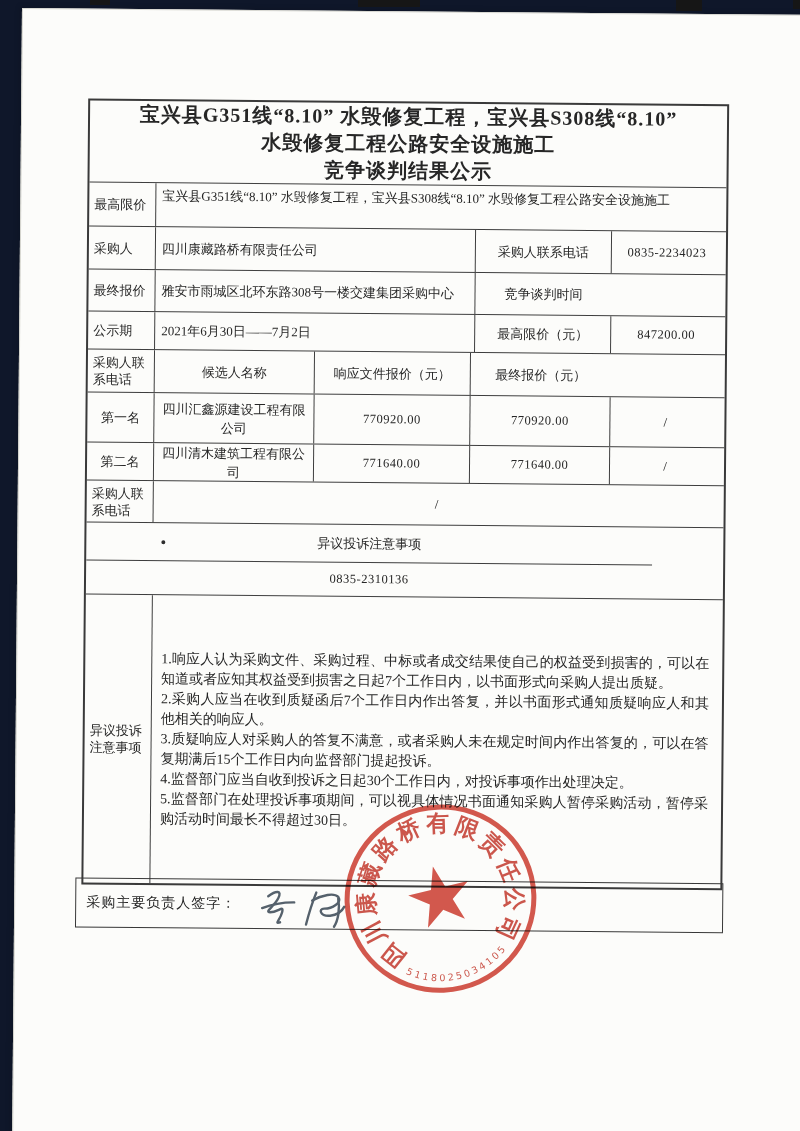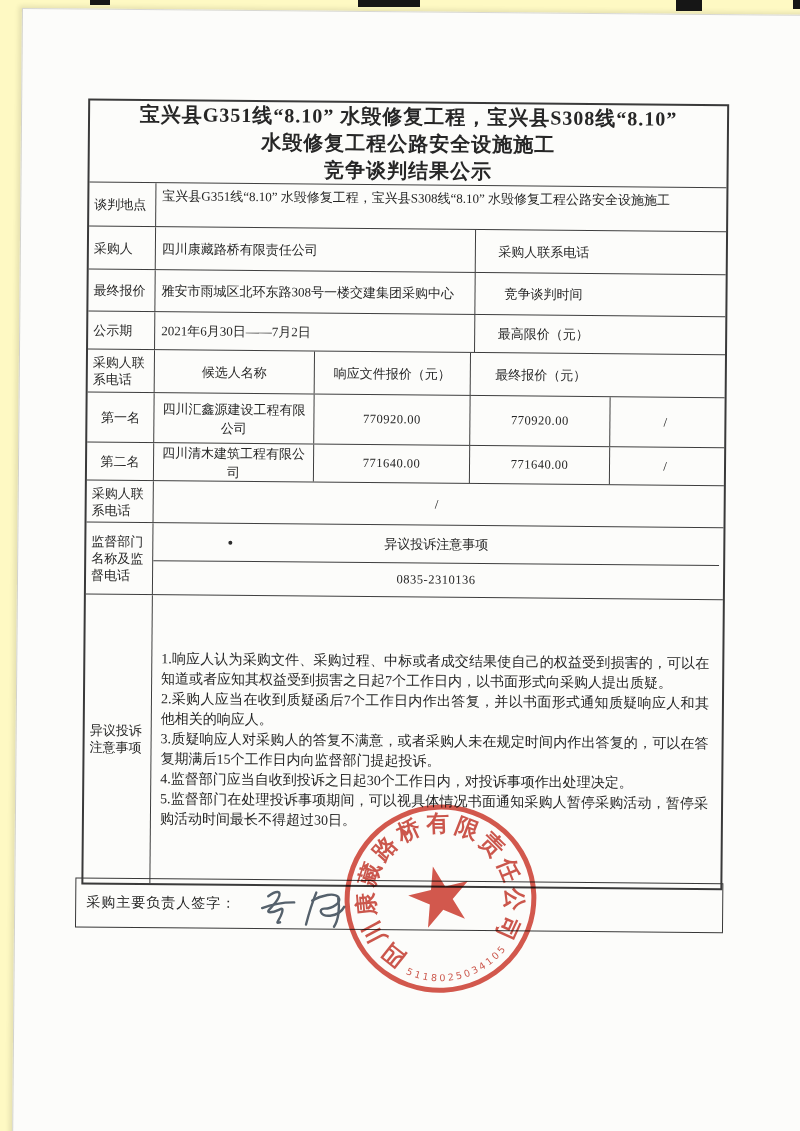--- a/index.html
+++ b/index.html
@@ -1,17 +1,17 @@
 <!DOCTYPE html>
 <html><head>
 <meta charset="utf-8">
 <style>
   html,body{margin:0;padding:0;}
   body{background:#e6e8e6;font-family:"Liberation Serif","DejaVu Serif",serif;}
-  .canvas{position:relative;width:800px;height:1131px;background:#fef9c3;overflow:hidden;}
+  .canvas{position:relative;width:800px;height:1131px;background:#0f172a;overflow:hidden;}
   .paper{position:absolute;left:22px;top:8px;width:800px;height:1140px;background:#fcfcfa;
          transform:rotate(0.5deg);transform-origin:0 0;border-left:1px solid #d3d3cc;border-top:1px solid #d8d8d2;
          box-shadow:-3px -2px 5px rgba(0,0,0,0.10);}
   
   .speck{position:absolute;background:#161616;z-index:9;}
   .sp1{left:90px;top:0;width:20px;height:5px;}
   .sp2{left:358px;top:0;width:62px;height:7px;}
   .sp3{left:676px;top:0;width:26px;height:11px;}
   .sp4{left:793px;top:0;width:7px;height:9px;}
 
@@ -72,40 +72,42 @@
 
     <div class="tbl">
 
       <div class="row title-row">
         <div>宝兴县G351线“8.10” 水毁修复工程，宝兴县S308线“8.10”</div>
         <div>水毁修复工程公路安全设施施工</div>
         <div>竞争谈判结果公示</div>
       </div>
 
       <div class="row r-proj">
-        <div class="c lab">谈判地点</div>
+        <div class="c lab">最高限价</div>
         <div class="c val proj-val">宝兴县G351线“8.10” 水毁修复工程，宝兴县S308线“8.10” 水毁修复工程公路安全设施施工</div>
       </div>
 
       <div class="row r-b">
         <div class="c lab">采购人</div>
         <div class="c val w-content">四川康藏路桥有限责任公司</div>
         <div class="c val cen w-lab2">采购人联系电话</div>
+        <div class="c val cen num w-val2">0835-2234023</div>
       </div>
 
       <div class="row r-place">
         <div class="c lab">最终报价</div>
         <div class="c val w-content">雅安市雨城区北环东路308号一楼交建集团采购中心</div>
         <div class="c val cen w-lab2">竞争谈判时间</div>
       </div>
 
       <div class="row r-period">
         <div class="c lab">公示期</div>
         <div class="c val w-content">2021年6月30日——7月2日</div>
         <div class="c val cen w-lab2">最高限价（元）</div>
+        <div class="c val cen num w-val2">847200.00</div>
       </div>
 
       <div class="row r-chead">
         <div class="c lab">采购人联系电话</div>
         <div class="c val cen w-name">候选人名称</div>
         <div class="c val cen w-p1">响应文件报价（元）</div>
         <div class="c val cen w-p2">最终报价（元）</div>
       </div>
 
       <div class="row r-cand1">
@@ -123,21 +125,20 @@
         <div class="c val cen num w-p2">771640.00</div>
         <div class="c val cen w-rem">/</div>
       </div>
 
       <div class="row r-other">
         <div class="c lab">采购人联系电话</div>
         <div class="c val cen w-wide">/</div>
       </div>
 
       <div class="row r-superv">
-        <div class="c lab">监督部门名称及监督电话</div>
         <div class="c superv-col">
           <div class="val cen superv-top">
             <span class="ink-dot"></span>
             <span>异议投诉注意事项</span>
           </div>
           <div class="val cen num superv-bot">0835-2310136</div>
         </div>
       </div>
 
       <div class="row r-objection">

